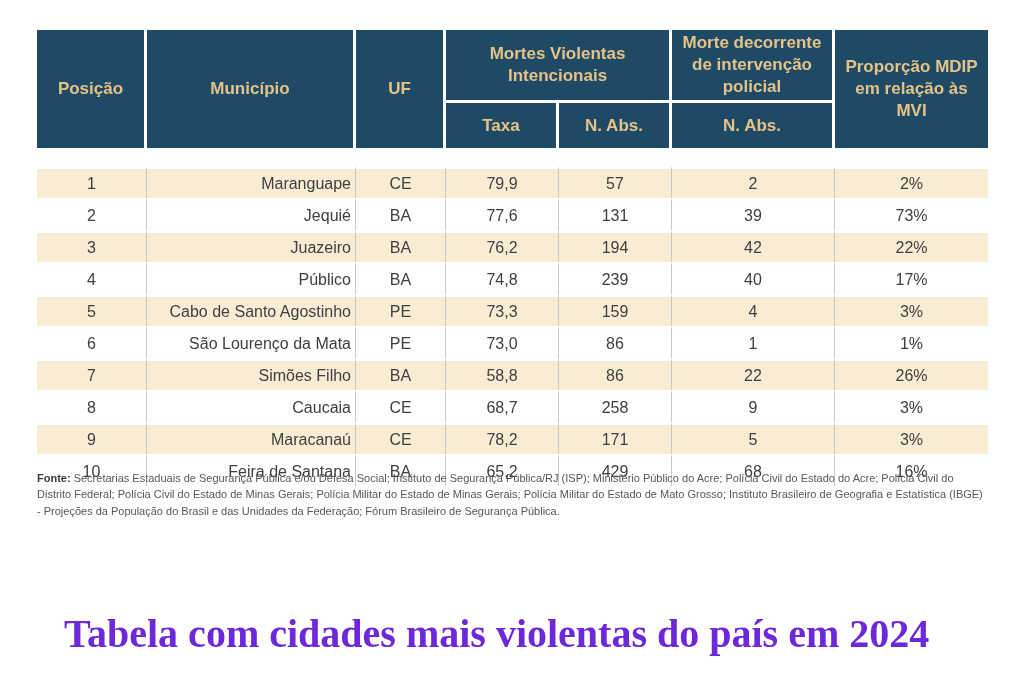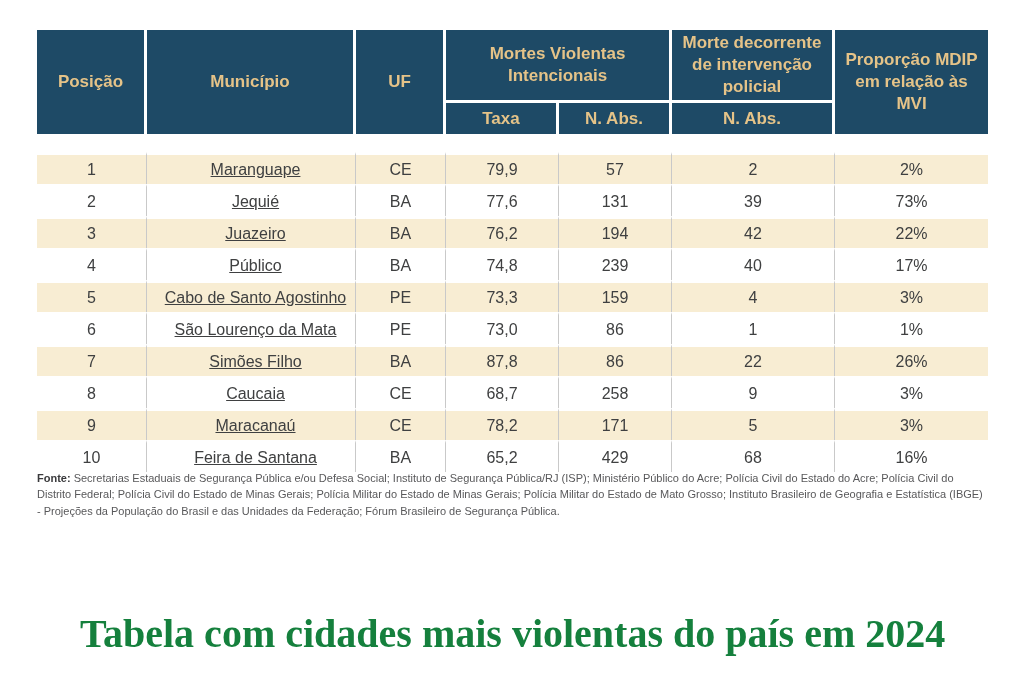--- a/index.html
+++ b/index.html
@@ -18,62 +18,61 @@
     background: #1e4a66;
     color: #e5c388;
     font-weight: bold;
     font-size: 17px;
     line-height: 1.3;
     text-align: center;
     vertical-align: middle;
     padding: 2px 4px;
   }
   tr.group-row th { height: 55px; }
-  tr.sub-row th { height: 31px; }
+  tr.sub-row th { height: 45px; }
   th.bR { border-right: 3px solid #ffffff; }
   th.bB { border-bottom: 3px solid #ffffff; }
 
   tr.gap-row td { height: 18px; background: #ffffff; border: none; }
 
   tbody td {
     font-size: 16px;
     color: #3f4041;
     text-align: center;
     vertical-align: middle;
     height: 32px;
     border-top: 3px solid #ffffff;
     border-right: 1px solid #c9c9c9;
     background: #ffffff;
     padding: 0 4px;
   }
   tbody td:last-child { border-right: none; }
   tbody tr.stripe td { background: #f8edd3; }
-  tbody td.muni { text-align: center; padding-left: 13px; text-decoration: underline; }
+  tbody td.muni { text-align: right; padding-left: 13px; }
 
   .fonte {
     position: absolute;
     left: 37px;
     top: 470px;
     width: 951px;
     font-size: 11px;
     line-height: 1.48;
     color: #58585a;
   }
   .fonte .fonte-label { font-weight: bold; color: #3a3a3c; }
 
   .caption {
     position: absolute;
     left: 64px;
     top: 610px;
     width: 920px;
     font-family: "Liberation Serif", serif;
     font-size: 40px;
-    color: #15803d;
+    color: #6d28d9;
     white-space: nowrap;
-    margin-left: 16px;
   }
 </style>
 </head>
 <body>
 
 <div class="table-area">
   <table>
     <colgroup>
       <col style="width:110px">
         <col style="width:209px">
@@ -154,21 +153,21 @@
         <td>PE</td>
         <td>73,0</td>
         <td>86</td>
         <td>1</td>
         <td>1%</td>
       </tr>
       <tr class="stripe">
         <td>7</td>
         <td class="muni">Simões Filho</td>
         <td>BA</td>
-        <td>87,8</td>
+        <td>58,8</td>
         <td>86</td>
         <td>22</td>
         <td>26%</td>
       </tr>
       <tr>
         <td>8</td>
         <td class="muni">Caucaia</td>
         <td>CE</td>
         <td>68,7</td>
         <td>258</td>

